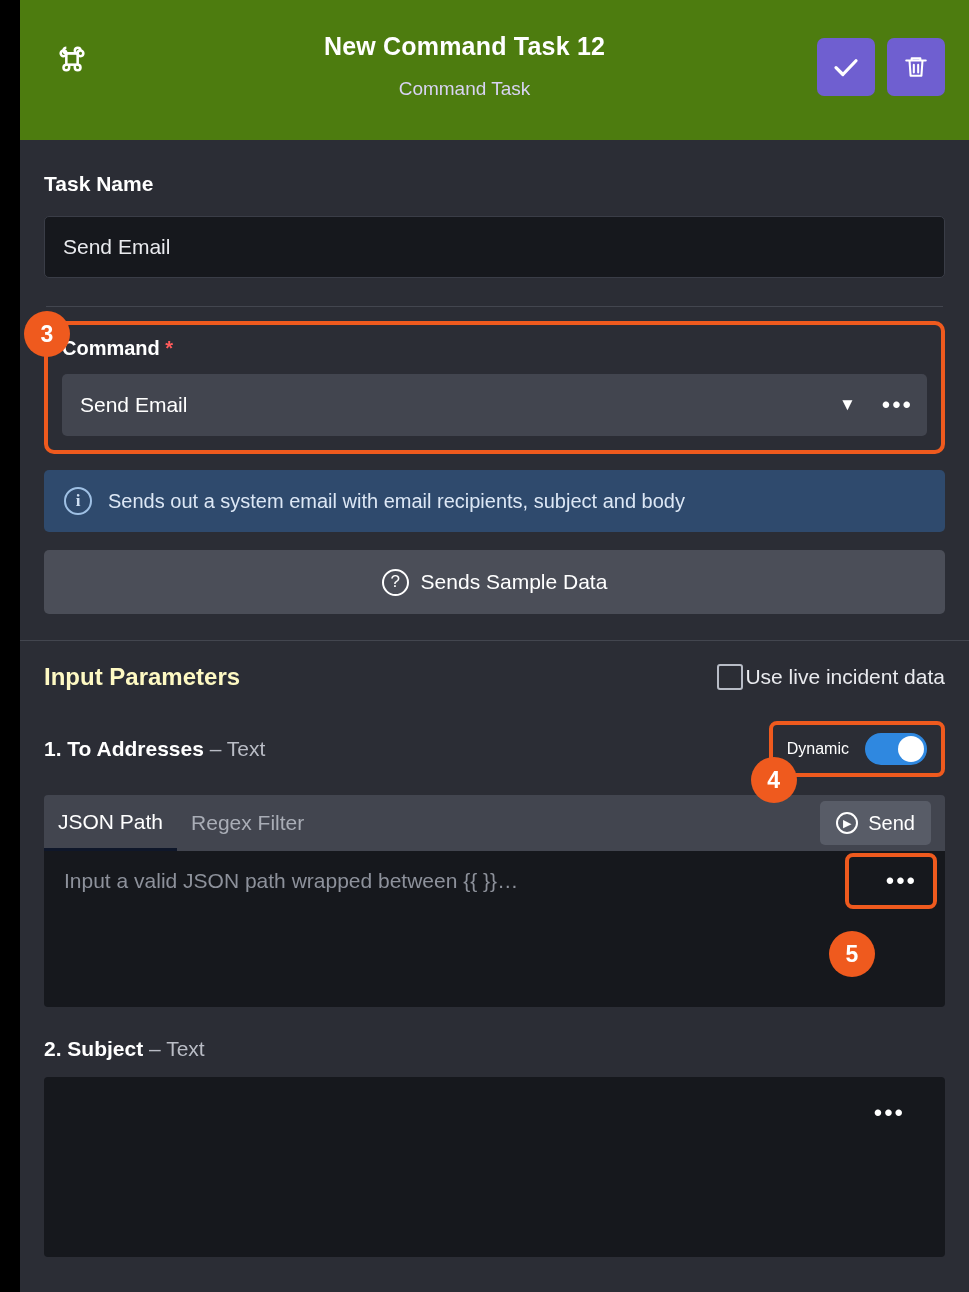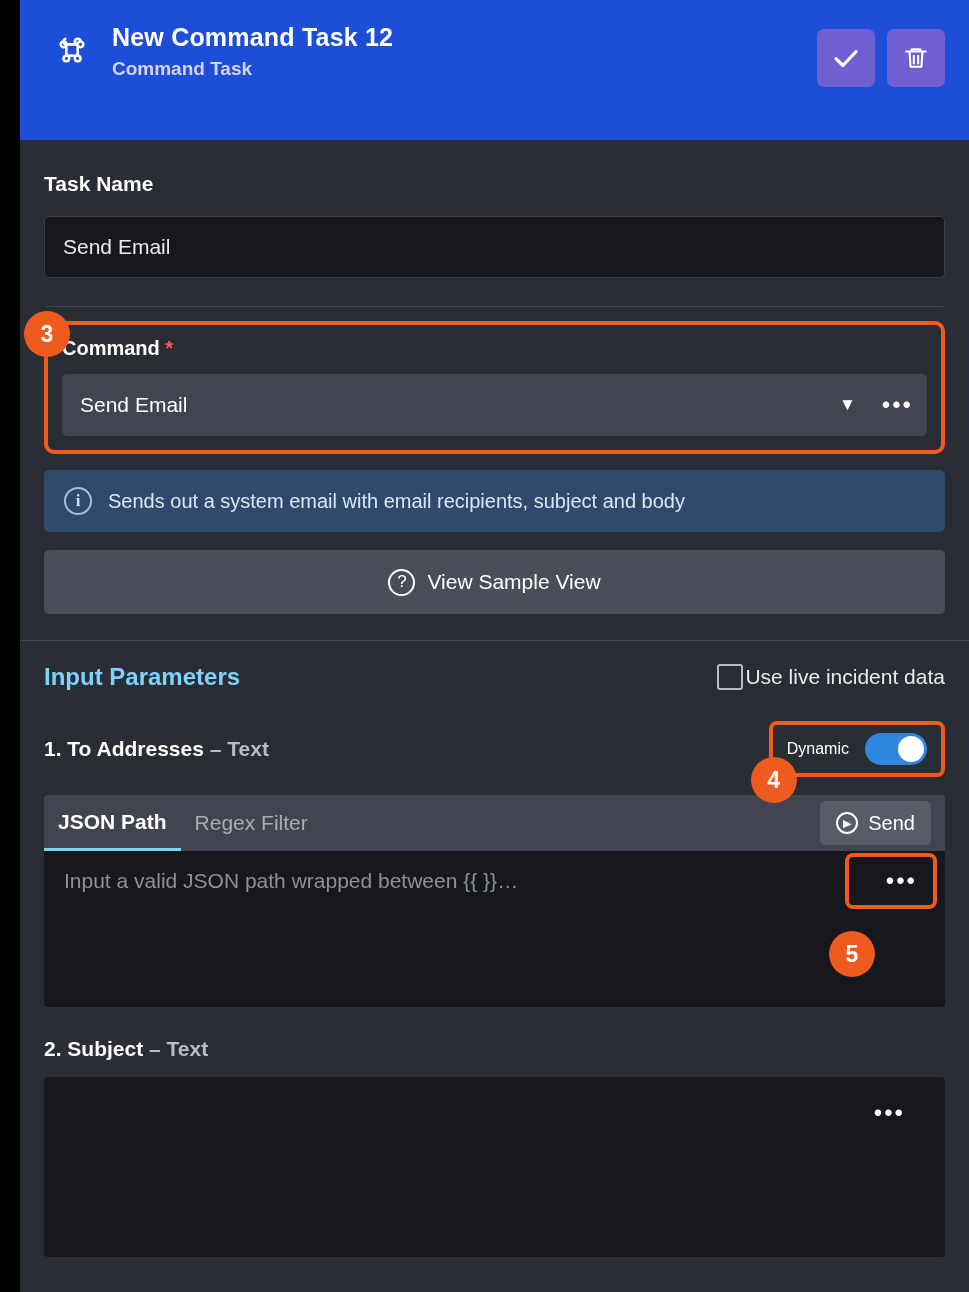--- a/index.html
+++ b/index.html
@@ -17,24 +17,25 @@
     left: 20px; top: 0;
     width: 949px; height: 1292px;
     background: #2b2d35;
     overflow: hidden;
   }
 
   
   .header {
     position: relative;
     height: 140px;
-    background: #1d4ed8;
+    background: #4d7c0f;
     display: flex;
     align-items: flex-start;
-    padding: 15px 24px 0 24px;
+    padding: 24px 24px 0 24px;
+    text-align: center;
   }
   .header-icon {
     width: 56px;
     display: flex;
     align-items: center;
     justify-content: center;
     padding-top: 18px;
     color: #ffffff;
   }
   .header-titles {
@@ -44,22 +45,21 @@
   }
   .header-title {
     color: #ffffff;
     font-size: 25px;
     font-weight: bold;
     letter-spacing: 0.2px;
   }
   .header-sub {
     color: #d8d3f2;
     font-size: 19px;
-    margin-top: 6px;
-    font-weight: bold;
+    margin-top: 17px;
   }
   .header-actions {
     display: flex;
     gap: 12px;
     padding-top: 14px;
   }
   .hbtn {
     width: 58px; height: 58px;
     background: #6f5fd0;
     border-radius: 7px;
@@ -194,21 +194,21 @@
     margin-top: 26px;
     border-top: 1px solid #43464f;
     padding: 22px 24px 0 24px;
   }
   .params-head {
     display: flex;
     align-items: center;
     justify-content: space-between;
   }
   .params-title {
-    color: #7dd3fc;
+    color: #fef9c3;
     font-size: 24px;
     font-weight: bold;
   }
   .check-wrap {
     display: flex;
     align-items: center;
     gap: 2px;
     color: #e9eaee;
     font-size: 21px;
   }
@@ -226,21 +226,21 @@
     margin-top: 30px;
     position: relative;
   }
   .param-name {
     color: #ffffff;
     font-size: 21px;
     font-weight: bold;
   }
   .param-type {
     color: #b9bcc5;
-    font-weight: bold;
+    font-weight: normal;
   }
 
   
   .dyn-wrap {
     position: relative;
     display: flex;
     align-items: center;
     gap: 16px;
     border: 4px solid #ef5a1e;
     border-radius: 8px;
@@ -275,22 +275,22 @@
   }
   .tab {
     font-size: 21px;
     padding: 0 14px;
     height: 56px;
     display: flex;
     align-items: center;
   }
   .tab.active {
     color: #ffffff;
-    font-weight: bold;
-    border-bottom: 3px solid #7dd3fc;
+    font-weight: normal;
+    border-bottom: 3px solid #0f172a;
   }
   .tab.inactive { color: #a9adb6; }
   .spacer { flex: 1; }
   .test-btn {
     background: #585c67;
     border-radius: 5px;
     height: 44px;
     display: flex;
     align-items: center;
     gap: 10px;
@@ -395,21 +395,21 @@
       </div>
     </div>
 
     <div class="info">
       <span class="i-icon">i</span>
       <span>Sends out a system email with email recipients, subject and body</span>
     </div>
 
     <div class="sample-btn">
       <span class="q-icon">?</span>
-      <span>View Sample View</span>
+      <span>Sends Sample Data</span>
     </div>
   </div>
 
   <div class="params">
     <div class="params-head">
       <div class="params-title">Input Parameters</div>
       <div class="check-wrap">
         <span class="checkbox"></span>
         <span>Use live incident data</span>
       </div>

